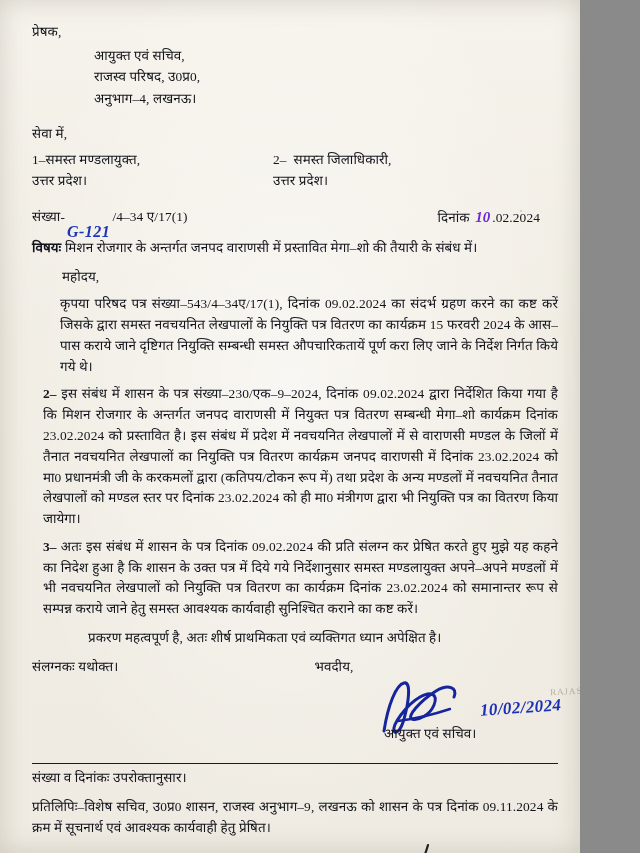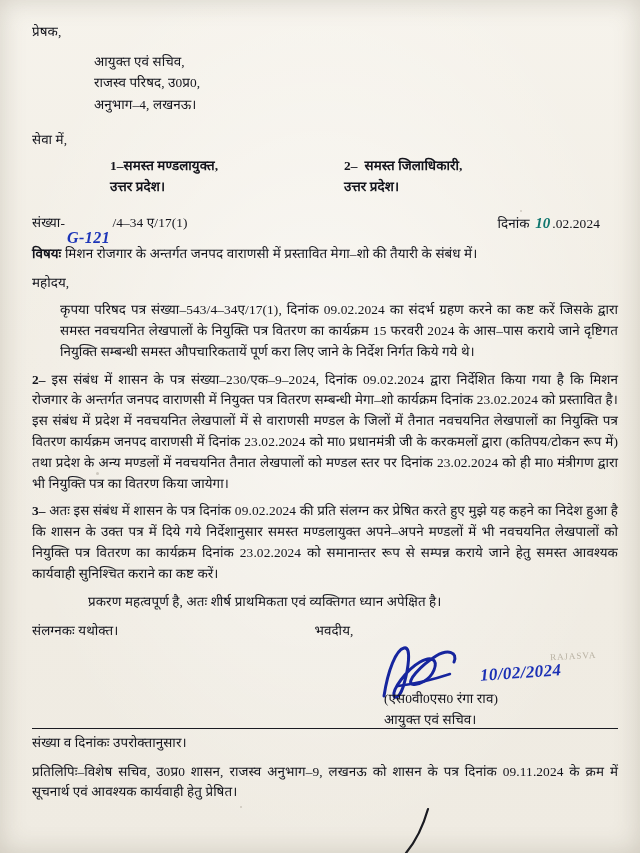--- a/index.html
+++ b/index.html
@@ -5,21 +5,21 @@
   html, body {
     margin: 0;
     padding: 0;
     background: #8a8a8a;
   }
   body {
     font-family: "Liberation Sans", sans-serif;
   }
   .page {
     position: relative;
-    width: 640px;
+    width: 580px;
     height: 853px;
     background: #f4f1ea;
     overflow: hidden;
     box-sizing: border-box;
   }
   
   .paper-tint {
     position: absolute;
     inset: 0;
     background:
@@ -46,30 +46,28 @@
     line-height: 1.55;
     letter-spacing: 0.1px;
     color: #13141c;
   }
   .bold { font-weight: 700; }
 
   
   .preshak { margin-top: 6px; font-size: 13.4px; }
   .from-block {
     margin-left: 62px;
-    margin-top: 8px;
+    margin-top: 2px;
     line-height: 1.62;
   }
   .sewa { margin-top: 14px; }
   .addressees {
     display: flex;
     margin-top: 4px;
-    margin-left: 78px;
-    gap: 4px;
-    font-weight: bold;
+    gap: 11px;
   }
   .addressee { line-height: 1.62; }
   .addressee.one { width: 230px; }
   .addressee.two { width: 210px; }
 
   
   .numline {
     display: flex;
     align-items: flex-end;
     margin-top: 12px;
@@ -82,36 +80,36 @@
     font-size: 16px;
     font-weight: 700;
     font-style: italic;
     letter-spacing: 0.5px;
     padding: 0 2px;
     position: relative;
     top: 16px;
   }
   .handdate {
     font-family: "Liberation Serif", serif;
-    color: #0f766e;
+    color: #6d28d9;
     font-size: 15px;
     font-weight: 700;
     font-style: italic;
     padding: 0 2px;
   }
 
   .subject { margin-top: 9px; }
-  .mahoday { margin-top: 8px; }
+  .mahoday { margin-top: 8px; margin-left: 30px; }
   .para {
     margin-top: 7px;
     text-align: justify;
     text-justify: inter-word;
   }
   .p-inner { padding-left: 28px; }
-  .p-hang { padding-left: 0; }
+  .p-hang { padding-left: 0; margin-left: 11px; }
 
   .closing-line { margin-top: 8px; padding-left: 56px; }
   .annex-row { display: flex; align-items: flex-start; margin-top: 8px; text-align: right; }
   .annex-left { white-space: nowrap; }
   .bhavdiya { margin-left: 196px; }
 
   
   .sigblock {
     position: relative;
     height: 78px;
@@ -233,21 +231,20 @@
     </div>
 
     <div class="sigblock">
       <svg class="sig-scribble" viewBox="0 0 160 66">
         <path d="M22,56 C26,30 34,10 42,8 C50,6 46,30 42,44 C39,55 34,60 32,56 C30,50 44,30 58,22 C70,15 76,20 72,30 C68,40 56,46 50,44 C44,42 58,26 74,16 C86,9 96,12 92,22" fill="none" stroke="#16259e" stroke-width="3" stroke-linecap="round" stroke-linejoin="round"></path>
         <path d="M36,46 C52,44 70,40 88,34" fill="none" stroke="#16259e" stroke-width="2.4" stroke-linecap="round"></path>
       </svg>
       <div class="faint-stamp">RAJASVA</div>
       <div class="sig-date">10/02/2024</div>
       <div class="sig-names">
-        <div>(एस0वी0एस0 रंगा राव)</div>
         <div>आयुक्त एवं सचिव।</div>
       </div>
     </div>
 
     <hr class="hrline">
 
     <div class="second-num">संख्या व दिनांकः उपरोक्तानुसार।</div>
 
     <div class="para copy-para">प्रतिलिपिः–विशेष सचिव, उ0प्र0 शासन, राजस्व अनुभाग–9, लखनऊ को शासन के पत्र दिनांक 09.11.2024 के क्रम में सूचनार्थ एवं आवश्यक कार्यवाही हेतु प्रेषित।</div>
 

